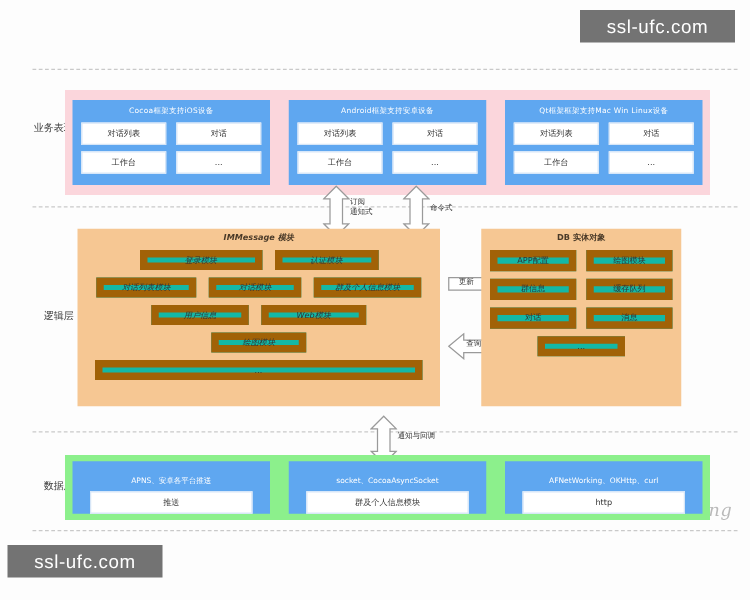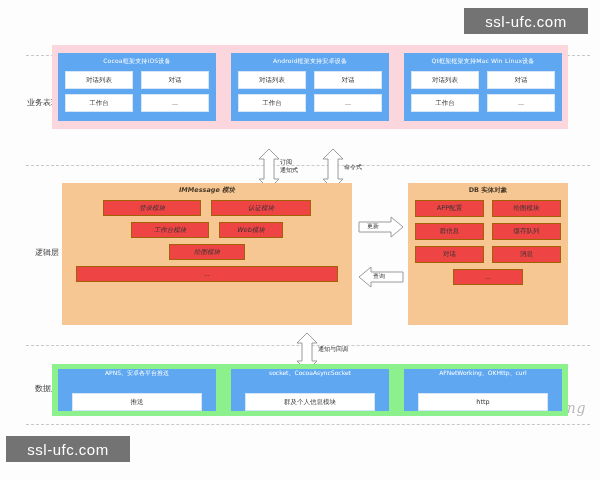--- a/index.html
+++ b/index.html
@@ -33,21 +33,21 @@
     border-top:1px dashed #c9c9c9;
   }
   .layer-label{
     position:absolute;left:16px;width:62px;text-align:center;
     font-size:8px;color:#3a3a3a;line-height:1.1;
   }
 
   
   .band{position:absolute;}
   #pres-band{
-    left:52px;top:45px;width:516px;height:84px;
+    left:52px;top:72px;width:516px;height:84px;
     background:#fbd6dc;
     display:flex;align-items:center;justify-content:space-between;
     padding:0 6px;box-sizing:border-box;
   }
   .pres-card{
     width:158px;height:68px;background:#5fa7f0;
     display:flex;flex-direction:column;align-items:center;
     padding-top:4px;box-sizing:border-box;
   }
   .pres-card-title{
@@ -65,31 +65,31 @@
   }
 
   
   #logic-im{
     left:62px;top:183px;width:290px;height:142px;
     background:#f6c793;
     display:flex;flex-direction:column;align-items:center;
     padding-top:3px;box-sizing:border-box;font-style:italic;
   }
   #logic-db{
-    left:408px;top:183px;width:160px;height:142px;
+    left:385px;top:183px;width:160px;height:142px;
     background:#f6c793;
     display:flex;flex-direction:column;align-items:center;
     padding-top:3px;box-sizing:border-box;
   }
   .band-title{
     font-size:6.5px;color:#4a3a28;font-weight:bold;
     margin-bottom:5px;white-space:nowrap;
   }
   .mod{
-    background:#ef4444;border:1px solid #a16207;
+    background:#14b8a6;border:6px solid #a16207;
     display:flex;align-items:center;justify-content:center;
     font-size:6.5px;color:#333;height:16px;box-sizing:border-box;
     white-space:nowrap;
   }
   .mod-row{display:flex;justify-content:center;gap:10px;margin-bottom:6px;}
   .db-grid{
     display:grid;grid-template-columns:1fr 1fr;gap:6px 8px;width:146px;
   }
   .db-grid .mod{height:17px;text-align:center;}
   .db-ellipsis{width:70px;margin:6px auto 0;}
@@ -97,21 +97,21 @@
   
   #data-band{
     left:52px;top:364px;width:516px;height:52px;
     background:#8cf08c;
     display:flex;align-items:center;justify-content:space-between;
     padding:0 6px;box-sizing:border-box;
   }
   .data-card{
     width:158px;height:42px;background:#5fa7f0;
     display:flex;flex-direction:column;align-items:center;
-    justify-content:space-between;gap:4px;box-sizing:border-box;
+    justify-content:flex-end;gap:4px;box-sizing:border-box;
   }
   .data-card-title{font-size:6px;color:#ffffff;white-space:nowrap;}
   .data-cell{
     background:#ffffff;width:128px;height:16px;
     display:flex;align-items:center;justify-content:center;
     font-size:6.5px;color:#333;border:1px solid #d7e6f7;
   }
 
   
   .arrow{position:absolute;}
@@ -188,27 +188,32 @@
       <polygon points="11,1 21,11 16,11 16,31 21,31 11,41 1,31 6,31 6,11 1,11" fill="#ffffff" stroke="#9a9a9a" stroke-width="1"></polygon>
     </svg>
   </div>
   <div class="arrow-label" style="left:344px;top:163px">命令式</div>
 
   <div class="band" id="logic-im">
     <div class="band-title">IMMessage 模块</div>
 
     <div class="mod-row">
       <div class="mod" style="width:98px">登录模块</div>
-      <div class="mod" style="width:100px">认证模块</div>
-    </div>
-
-
-    <div class="mod-row">
-      <div class="mod" style="width:78px">工作台模块</div>
-      <div class="mod" style="width:64px">Web模块</div>
+      <div class="mod" style="width:83px">认证模块</div>
+    </div>
+
+    <div class="mod-row">
+      <div class="mod" style="width:80px">对话列表模块</div>
+      <div class="mod" style="width:74px">对话模块</div>
+      <div class="mod" style="width:86px">群及个人信息模块</div>
+    </div>
+
+    <div class="mod-row">
+      <div class="mod" style="width:78px">用户信息</div>
+      <div class="mod" style="width:84px">Web模块</div>
     </div>
 
     <div class="mod-row">
       <div class="mod" style="width:76px">绘图模块</div>
     </div>
 
     <div class="mod-row" style="margin-bottom:0">
       <div class="mod" style="width:262px">...</div>
     </div>
   </div>

